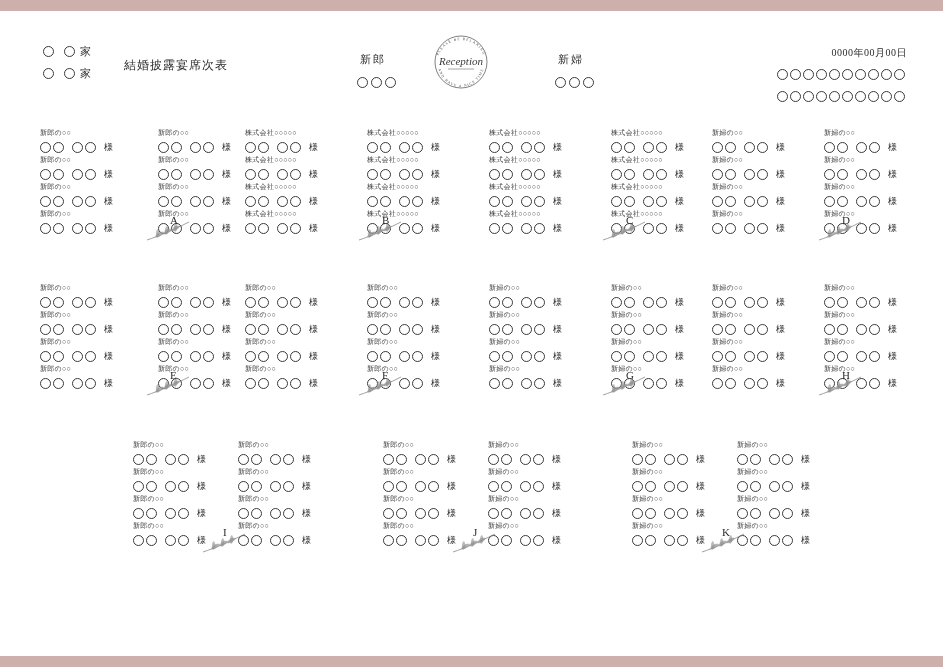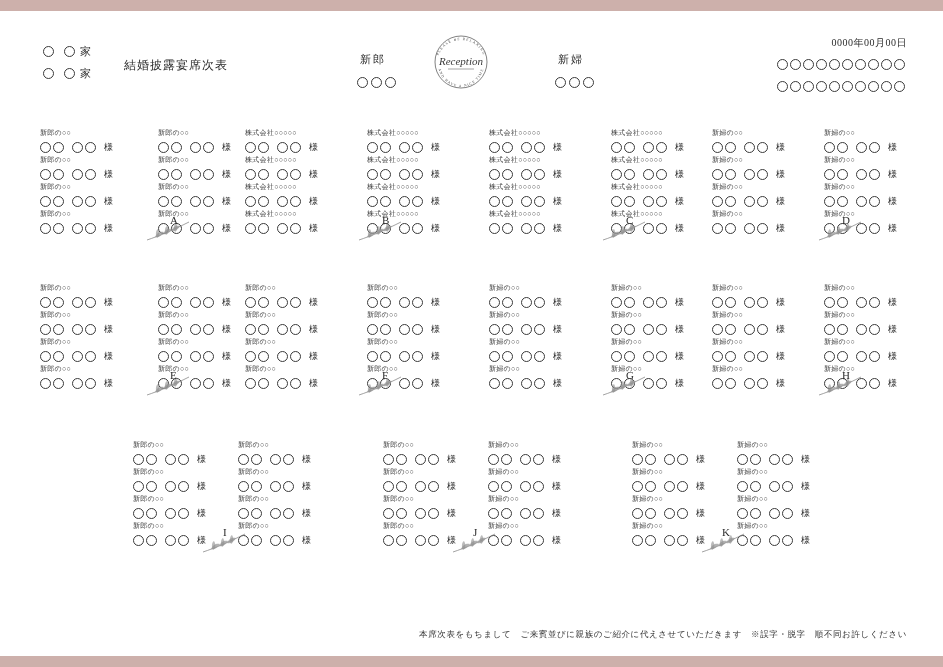--- a/index.html
+++ b/index.html
@@ -104,21 +104,21 @@
     width: 9px;
     height: 9px;
     border: 1px solid #3a3a3a;
     border-radius: 50%;
     margin-right: 3px;
     vertical-align: middle;
   }
   .date-block {
     position: absolute;
     right: 36px;
-    top: 6px;
+    top: 16px;
     text-align: right;
   }
   .date-text {
     font-size: 10px;
     letter-spacing: 0.5px;
     white-space: nowrap;
   }
   .date-circles { margin-top: 4px; }
   .date-circles .sm-circ { margin-right: 2px; }
 
@@ -811,14 +811,13 @@
             <path d="M26 11 C 28 6, 32 5, 35 6 C 33 10, 29 12, 26 11 Z" fill="#9a9a9a" opacity="0.75"></path>
             <path d="M12 18 C 10 14, 11 10, 13 9 C 15 12, 15 16, 12 18 Z" fill="#8e8e8e" opacity="0.6"></path>
             <path d="M21 15 C 19 11, 20 7, 22 6 C 24 9, 24 13, 21 15 Z" fill="#8e8e8e" opacity="0.6"></path>
             <path d="M30 12 C 28 8, 29 4, 31 3 C 33 6, 33 10, 30 12 Z" fill="#8e8e8e" opacity="0.6"></path>
           </svg>
         </div>
         <div class="table-label" style="left: 90px; top: 86px;">K</div>
       </div>
     </div>
 
-  <div class="footer-note">本席次表をもちまして　ご来賓並びに親族のご紹介に代えさせていただきます　※誤字・脱字　順不同お許しください</div>
 </div>
 
 </body></html>

